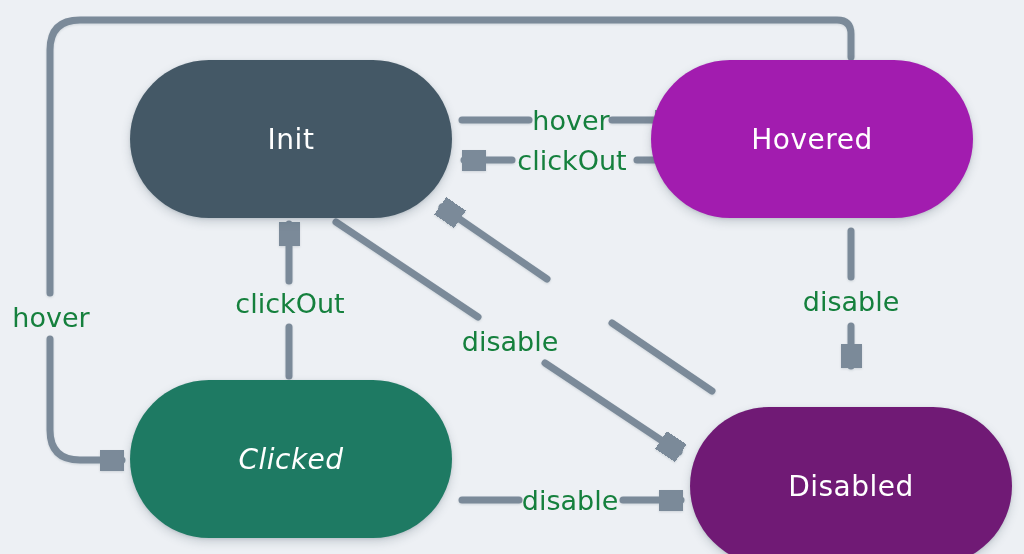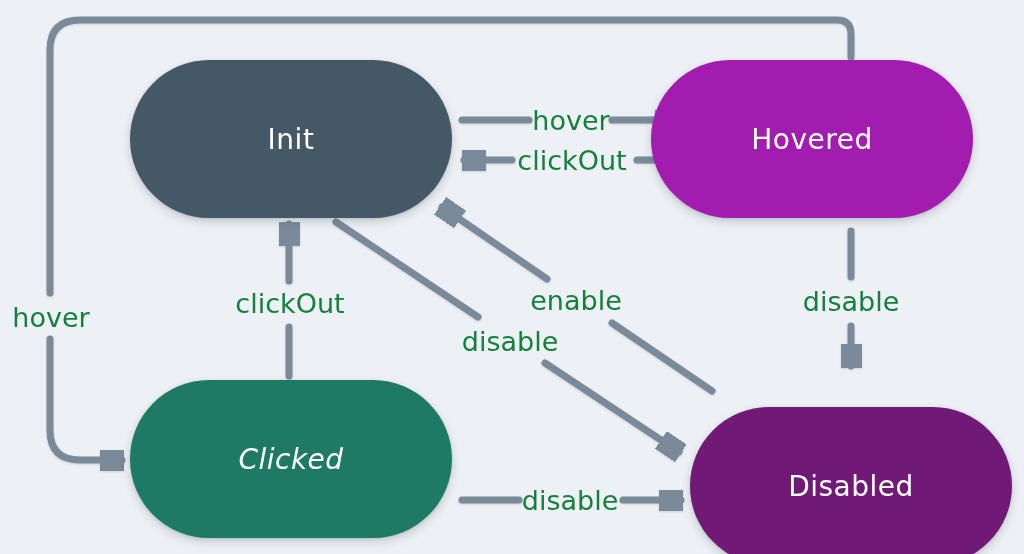--- a/index.html
+++ b/index.html
@@ -107,16 +107,15 @@
   <div class="node node-disabled">
     <span>Disabled</span>
   </div>
 
   <div class="edge-label lbl-hover">hover</div>
   <div class="edge-label lbl-hoverout">clickOut</div>
   <div class="edge-label lbl-click">hover</div>
   <div class="edge-label lbl-clickout">clickOut</div>
   <div class="edge-label lbl-disable-hd">disable</div>
   <div class="edge-label lbl-disable-id">disable</div>
-  <div class="edge-label lbl-enable">enable</div>
   <div class="edge-label lbl-disable-cd">disable</div>
 
 </div>
 
 </body></html>

